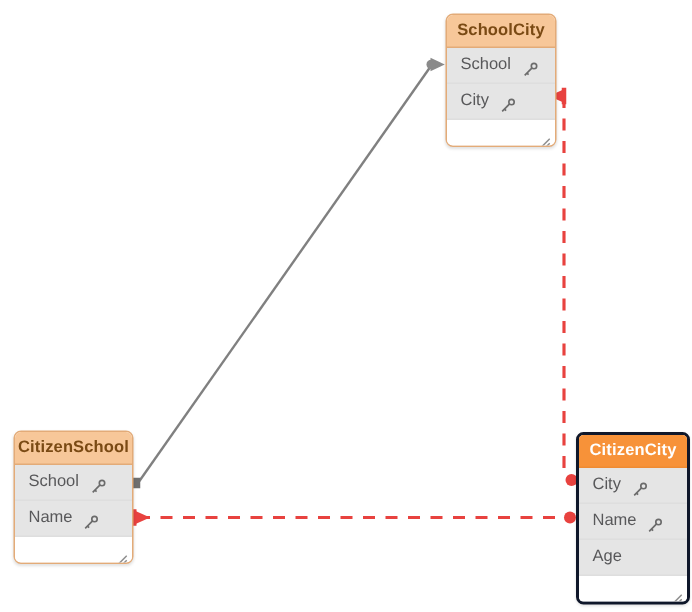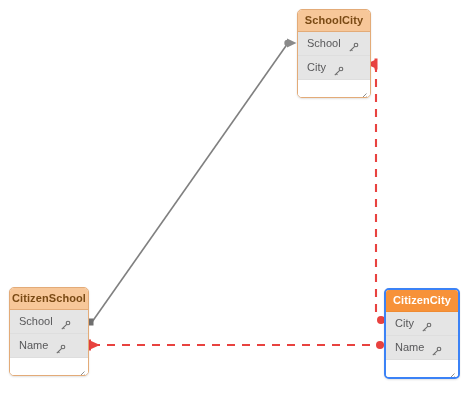--- a/index.html
+++ b/index.html
@@ -38,21 +38,21 @@
   .entity {
     position: absolute;
     background: #ffffff;
     border: 1px solid #e3ab78;
     border-radius: 5px;
     box-sizing: border-box;
     box-shadow: 0 1px 2px rgba(0,0,0,0.12);
     overflow: hidden;
   }
   .entity.selected {
-    border: 2px solid #3b82f6;
+    border: 2px solid #0f172a;
   }
 
   .entity-header {
     height: 21px;
     line-height: 21px;
     background: #f7c799;
     color: #7a4a14;
     font-size: 11px;
     font-weight: bold;
     text-align: center;
@@ -248,20 +248,23 @@
         <svg width="11" height="11" viewBox="0 0 11 11">
           <g stroke="#6b6b6b" stroke-width="1.1" fill="none">
             <circle cx="8.0" cy="3.0" r="1.8"></circle>
             <line x1="6.7" y1="4.3" x2="1.8" y2="9.2"></line>
             <line x1="3.3" y1="7.7" x2="4.4" y2="8.8"></line>
           </g>
         </svg>
       </span>
     </div>
 
+    <div class="entity-row">
+      <span class="row-label">Age</span>
+    </div>
 
     <div class="entity-footer">
       <span class="grip">
         <svg width="9" height="9" viewBox="0 0 9 9">
           <g stroke="#8f8f8f" stroke-width="1">
             <line x1="8.5" y1="2.5" x2="2.5" y2="8.5"></line>
             <line x1="8.5" y1="5.5" x2="5.5" y2="8.5"></line>
             <line x1="8.5" y1="8.2" x2="8.2" y2="8.5"></line>
           </g>
         </svg>

